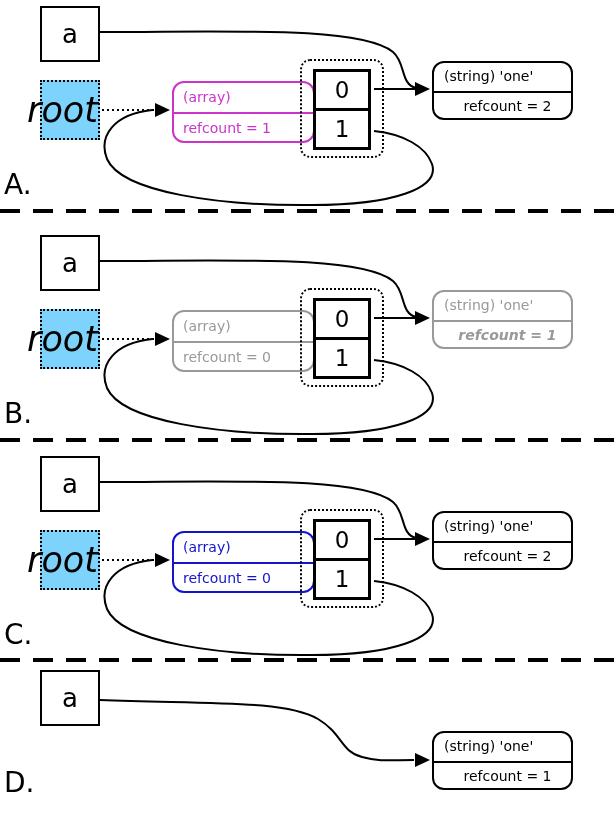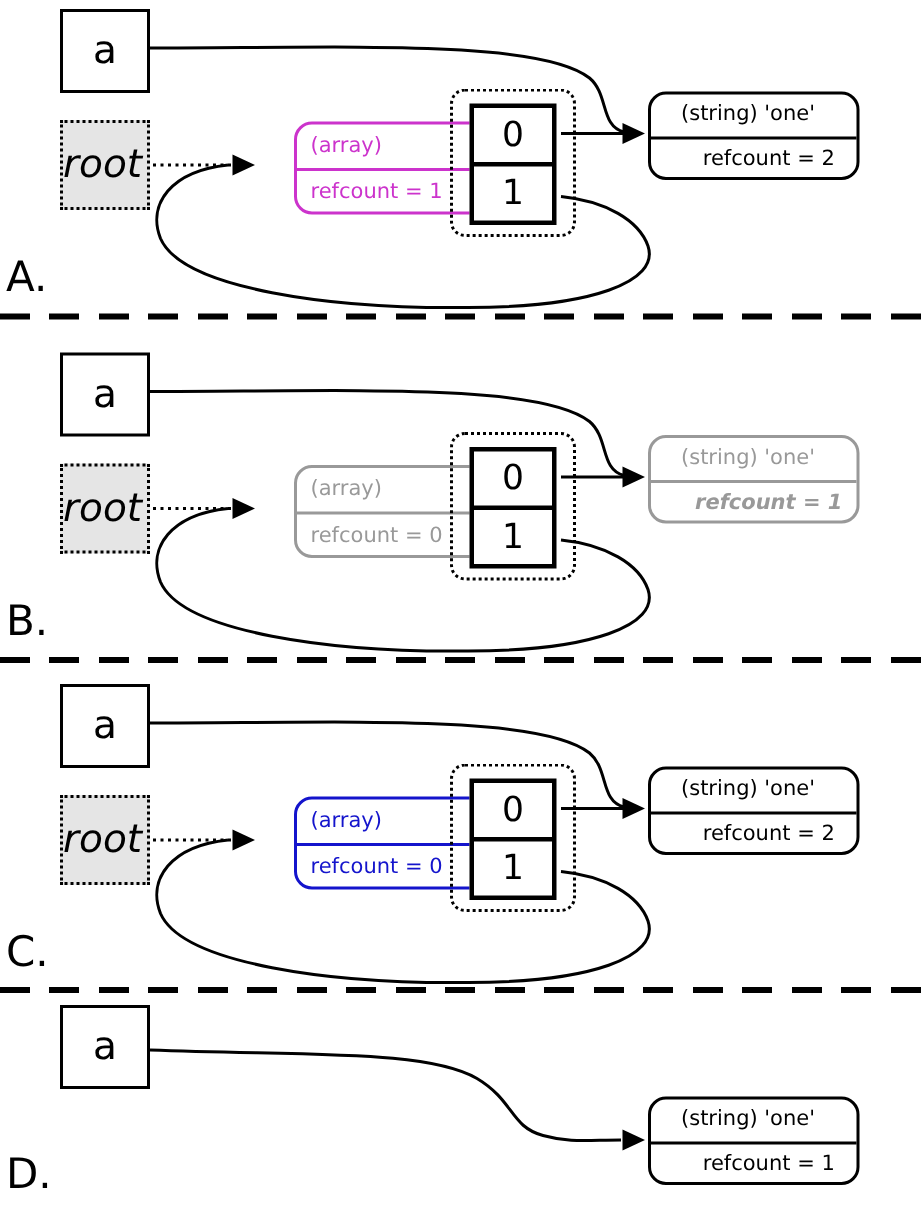--- a/index.html
+++ b/index.html
@@ -5,37 +5,37 @@
   * { margin:0; padding:0; box-sizing:border-box; }
   html,body { width:614px; height:814px; background:#fff; font-family:"DejaVu Sans", sans-serif; color:#000; }
   #stage { position:relative; width:614px; height:814px; overflow:hidden; background:#fff; }
 
   .panel { position:absolute; left:0; width:614px; }
   .arrows { position:absolute; left:0; top:0; z-index:4; pointer-events:none; }
 
   .abox { position:absolute; left:40px; top:6px; width:60px; height:56px; border:2px solid #000;
           display:flex; align-items:center; justify-content:center; font-size:26px; z-index:2; background:#fff; }
   .rootbox { position:absolute; left:40px; top:80px; width:60px; height:60px; border:2px dotted #000;
-          display:flex; align-items:center; justify-content:flex-start; font-style:italic; font-size:26px; z-index:2; background:#e5e5e5; }
+          display:flex; align-items:center; justify-content:flex-end; font-style:italic; font-size:35px; z-index:2; background:#7dd3fc; }
 
   .arraybox { position:absolute; left:172px; top:81px; width:143px; height:62px; border:2px solid #000;
-          border-radius:12px; z-index:1; background:#fff;margin-left:24px; }
+          border-radius:12px; z-index:1; background:#fff; }
   .arraybox .row { height:29px; line-height:29px; padding-left:9px; font-size:14px; white-space:nowrap; }
   .arraybox .row + .row { border-top:2px solid currentColor; }
 
   .cellsoutline { position:absolute; left:300px; top:59px; width:84px; height:99px;
           border:2px dotted #000; border-radius:10px; z-index:3; background:transparent; }
   .cellsbox { position:absolute; left:313px; top:69px; width:58px; height:81px; border:3px solid #000;
           background:#fff; z-index:2; display:flex; flex-direction:column; }
   .cellsbox .cell { flex:1; display:flex; align-items:center; justify-content:center; font-size:23px; line-height:1; }
   .cellsbox .cell + .cell { border-top:3px solid #000; }
 
   .stringbox { position:absolute; left:432px; top:61px; width:141px; height:59px; border:2px solid #000;
           border-radius:12px; z-index:2; background:#fff; }
-  .stringbox .row { height:27.5px; line-height:27.5px; padding-left:20px; font-size:14px; white-space:nowrap; }
+  .stringbox .row { height:27.5px; line-height:27.5px; padding-left:10px; font-size:14px; white-space:nowrap; }
   .stringbox .row + .row { border-top:2px solid currentColor;text-align:center; }
   .stringbox .row.em { font-weight:bold; font-style:italic; }
 
   .plabel { position:absolute; left:4px; top:168px; font-size:28px; z-index:2; }
   .panel-d .plabel { top:104px; }
   .panel-d .stringbox { top:69px; }
   .panel-d .abox { top:8px; }
 
   .sep { position:absolute; left:0; width:614px; height:4px; z-index:5;
          background:repeating-linear-gradient(90deg,#000 0 20px,transparent 20px 33px); }

